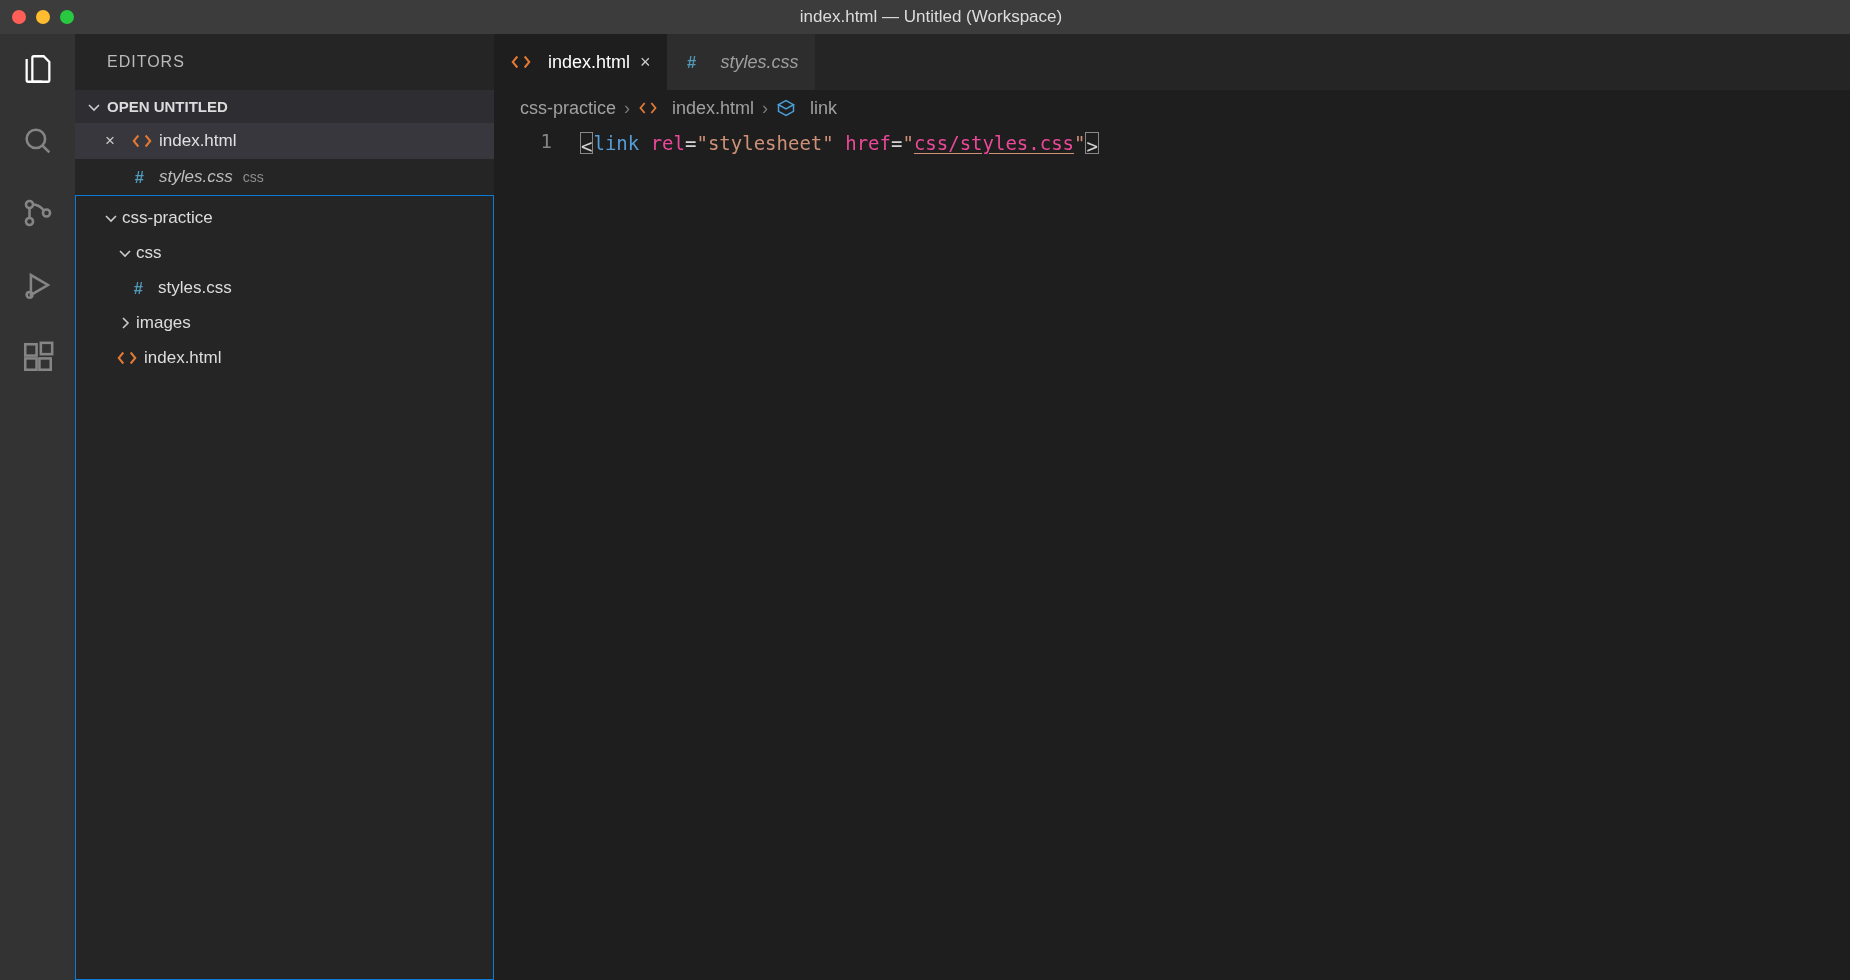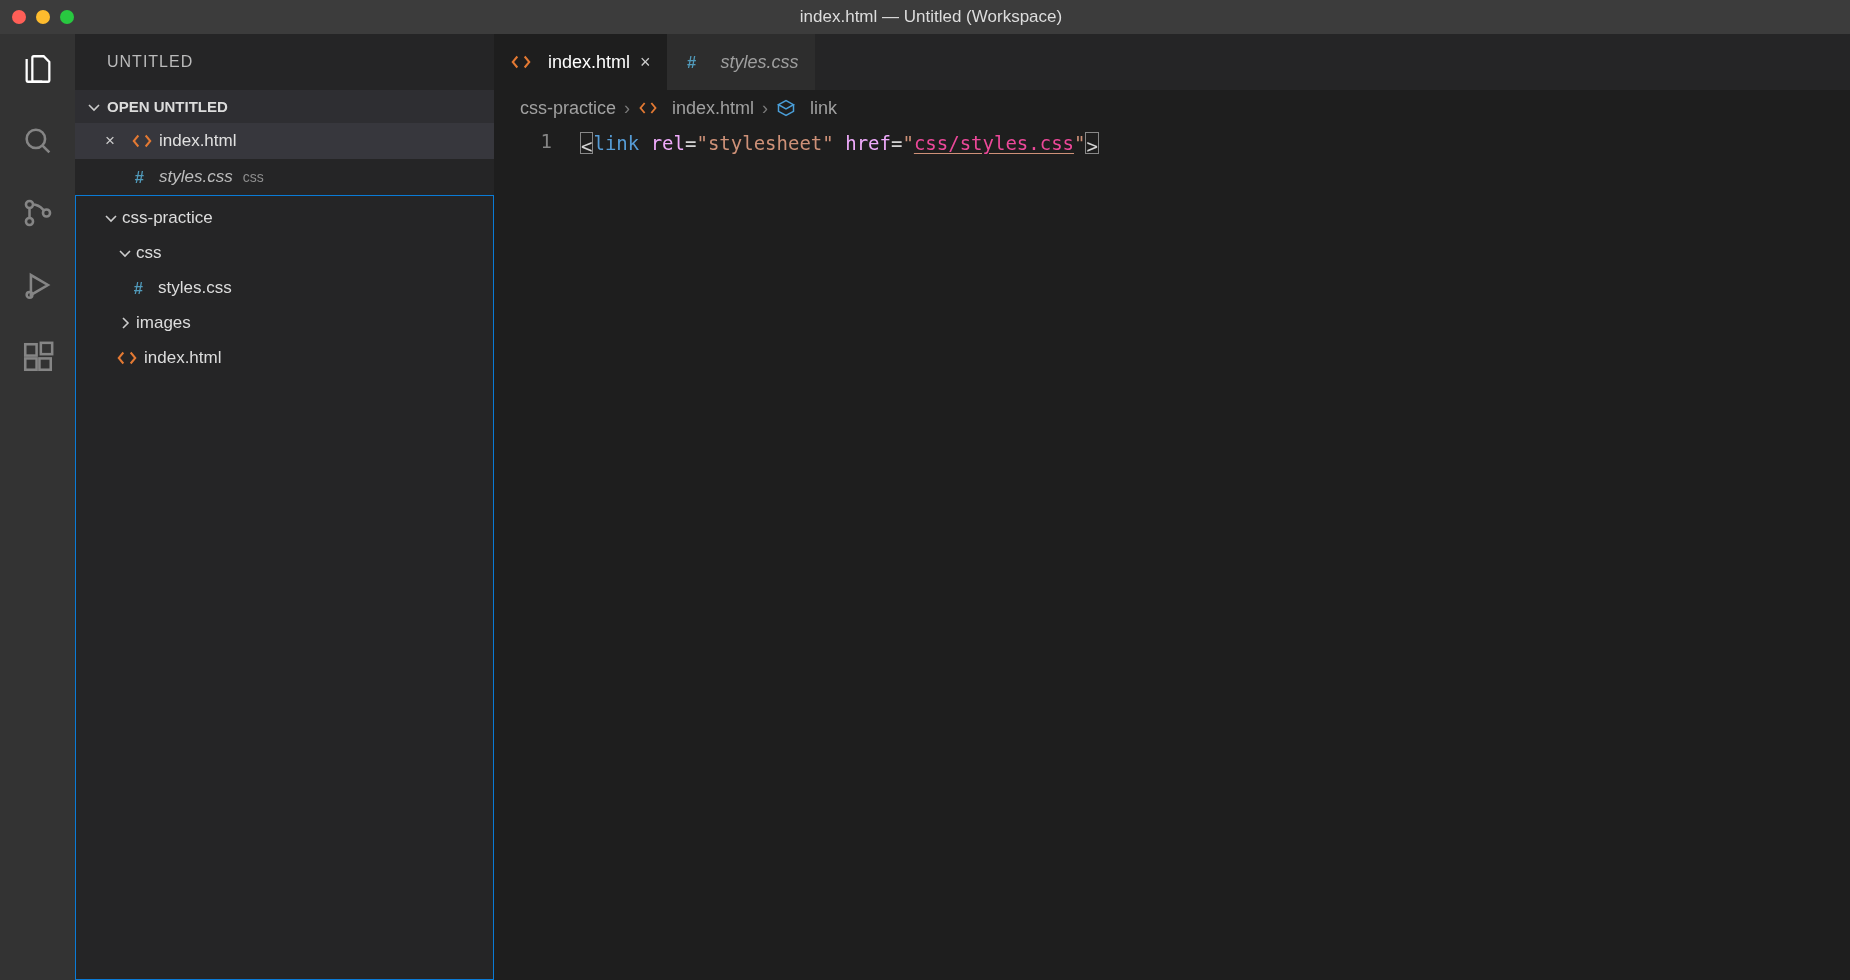--- a/index.html
+++ b/index.html
@@ -62,21 +62,21 @@
   .breadcrumb .sep { color: #7a7a7a; }
   .breadcrumb .ficon { width: 20px; }
   .breadcrumb .ficon svg { width: 20px; height: 20px; }
 
   .code-area { flex: 1; display: flex; font-family: "SF Mono", Menlo, Consolas, monospace; font-size: 19px; }
   .gutter { width: 86px; text-align: right; color: #858585; padding-right: 28px; padding-top: 4px; }
   .code { padding-top: 4px; }
   .code-line { white-space: pre; height: 27px; line-height: 27px; }
   .bracket-cursor { border: 1px solid #888; display: inline-block; height: 22px; vertical-align: -3px; }
   .tok-tag { color: #569cd6; }
-  .tok-attr { color: #f0abfc; }
+  .tok-attr { color: #ec4899; }
   .tok-punct { color: #d4d4d4; }
   .tok-str { color: #ce9178; }
   .tok-link { color: #ec4899; text-decoration: underline; text-decoration-color: #ce9178; text-underline-offset: 3px; }
 
   .icon-html { color: #e37933; }
   .icon-css  { color: #519aba; }
   .icon-sym  { color: #4a9ed8; }
 </style>
 </head>
 <body>
@@ -124,21 +124,21 @@
       <svg viewBox="0 0 24 24" fill="none" stroke="currentColor" stroke-width="1.8">
           <rect x="3" y="3" width="8" height="8"></rect>
           <rect x="3" y="13" width="8" height="8"></rect>
           <rect x="13" y="13" width="8" height="8"></rect>
           <rect x="14" y="2" width="8" height="8"></rect>
         </svg>
     </div>
   </div>
 
   <div class="sidebar">
-    <div class="sidebar-title">UNTITLED</div>
+    <div class="sidebar-title">EDITORS</div>
 
     <div class="section-header">
       <span class="chev">
           <svg viewBox="0 0 16 16" fill="none" stroke="#ccc" stroke-width="1.6">
             <path d="M3 6l5 5 5-5"></path>
           </svg>
         </span>
       <span>OPEN UNTITLED</span>
     </div>
     <div class="open-editors-list">

